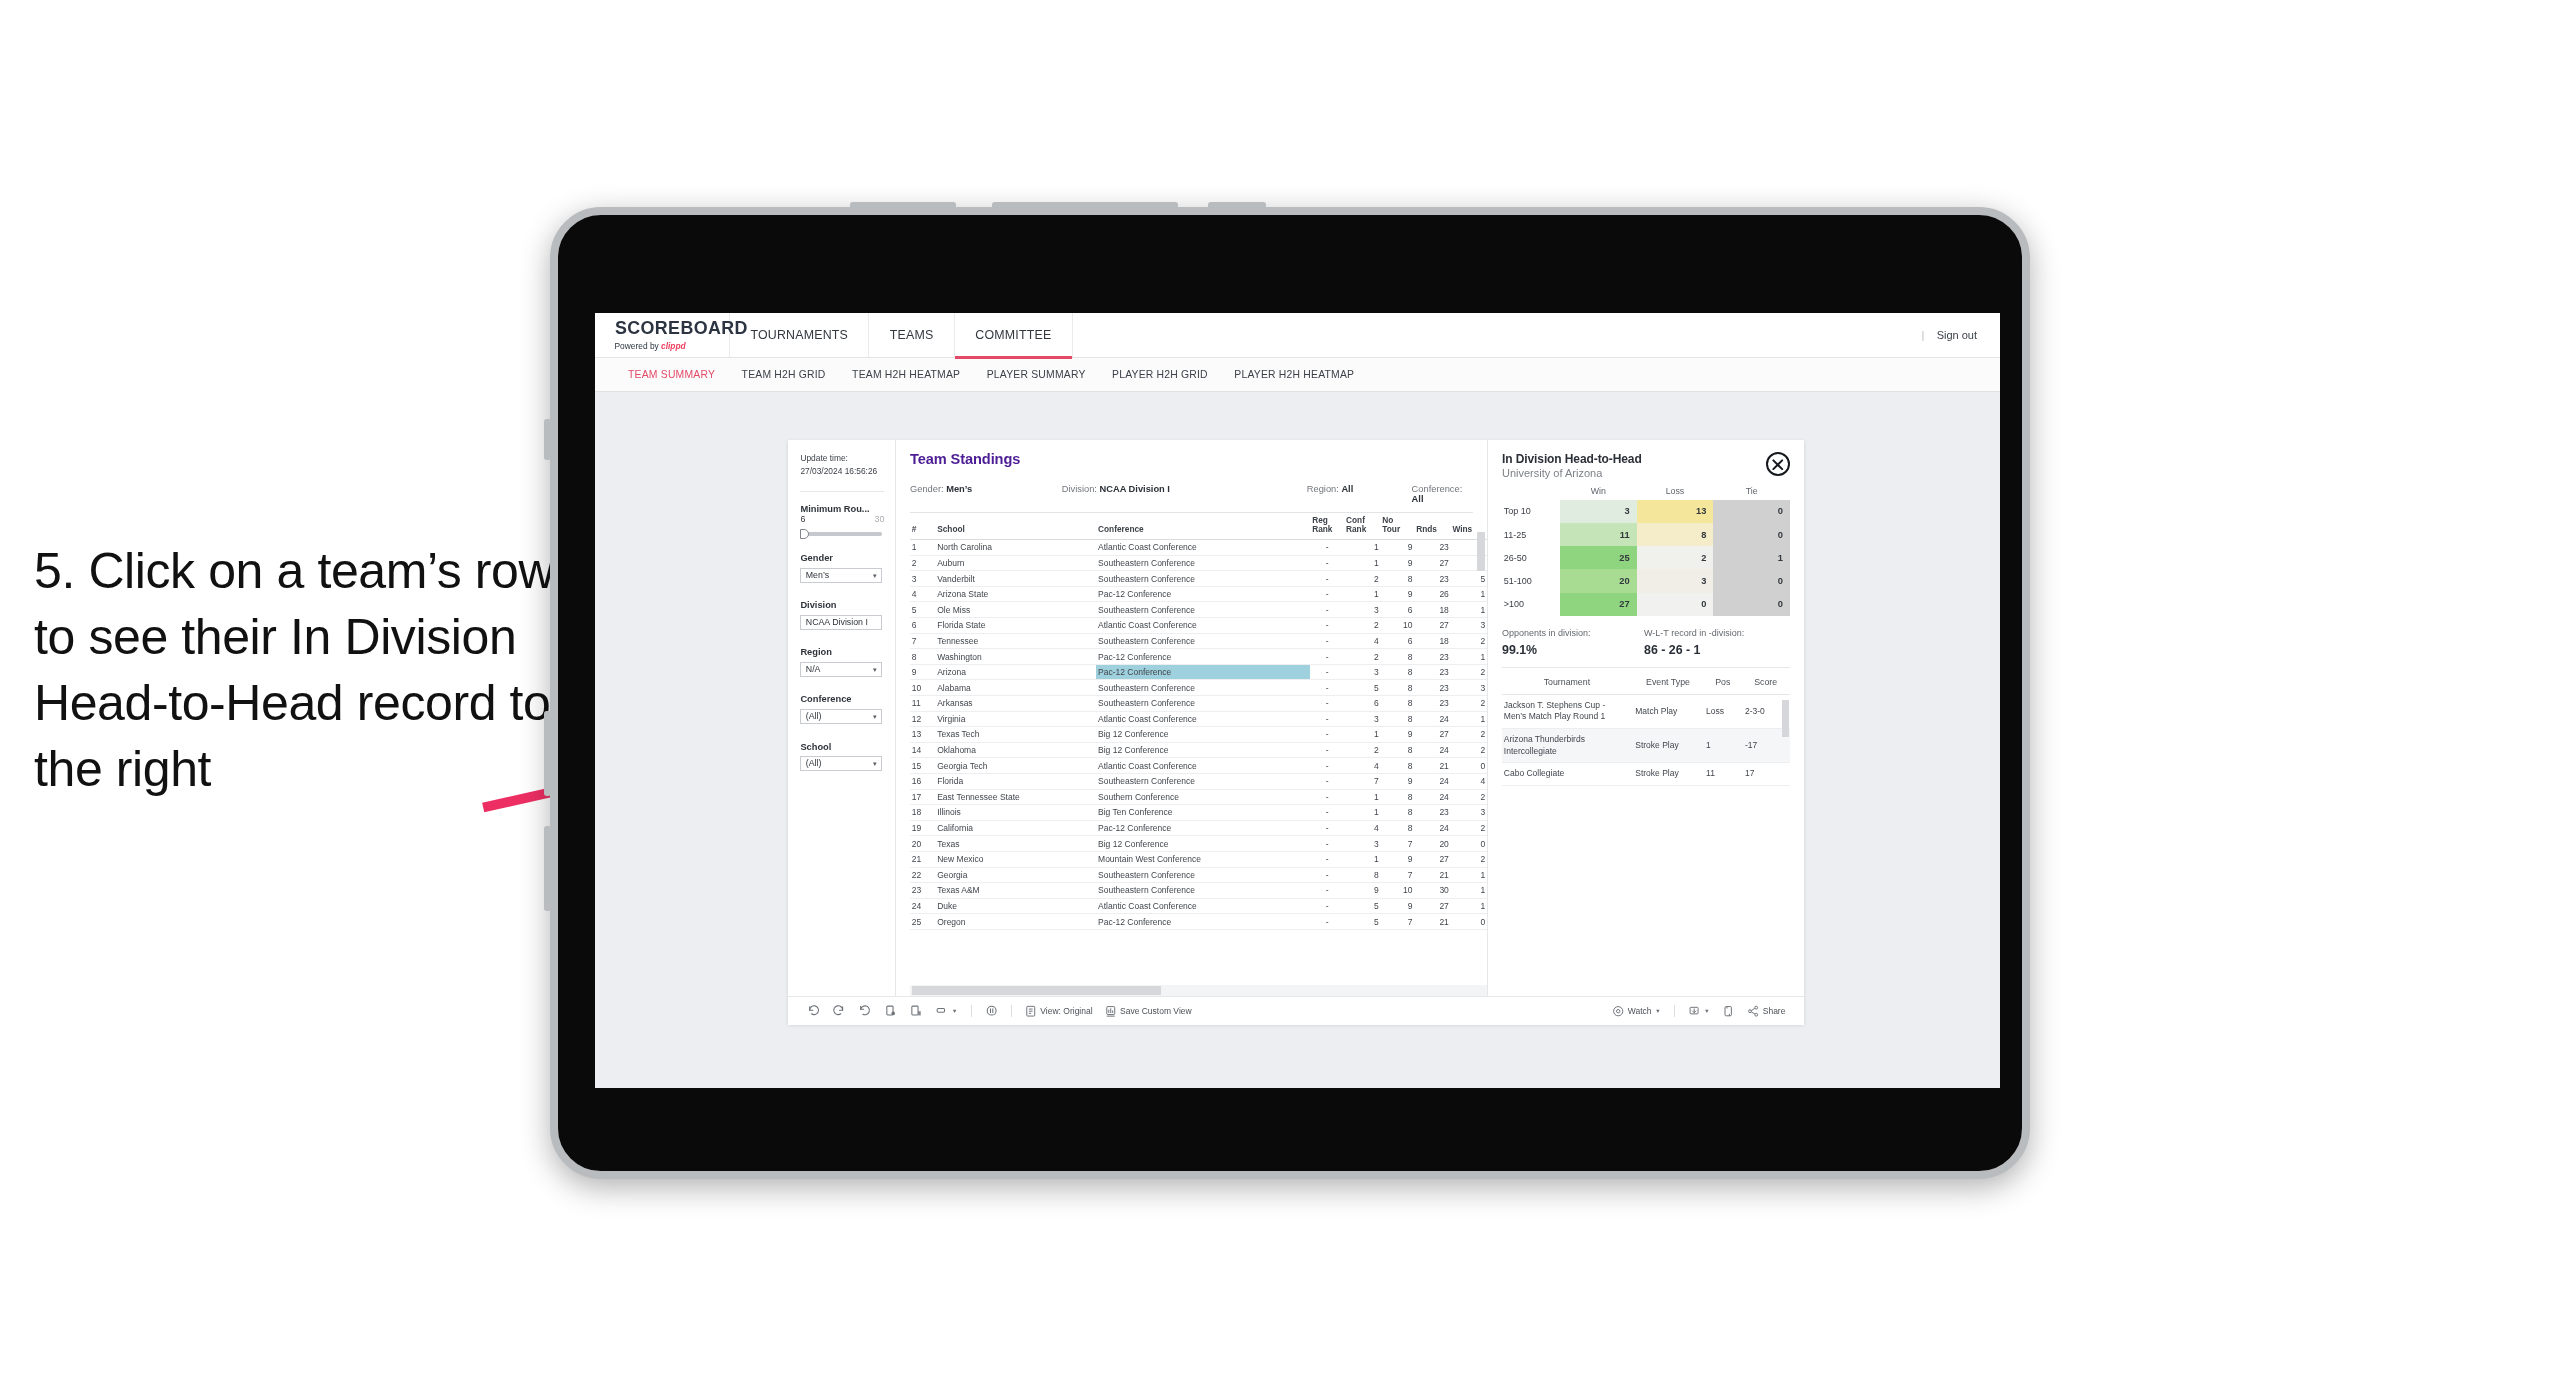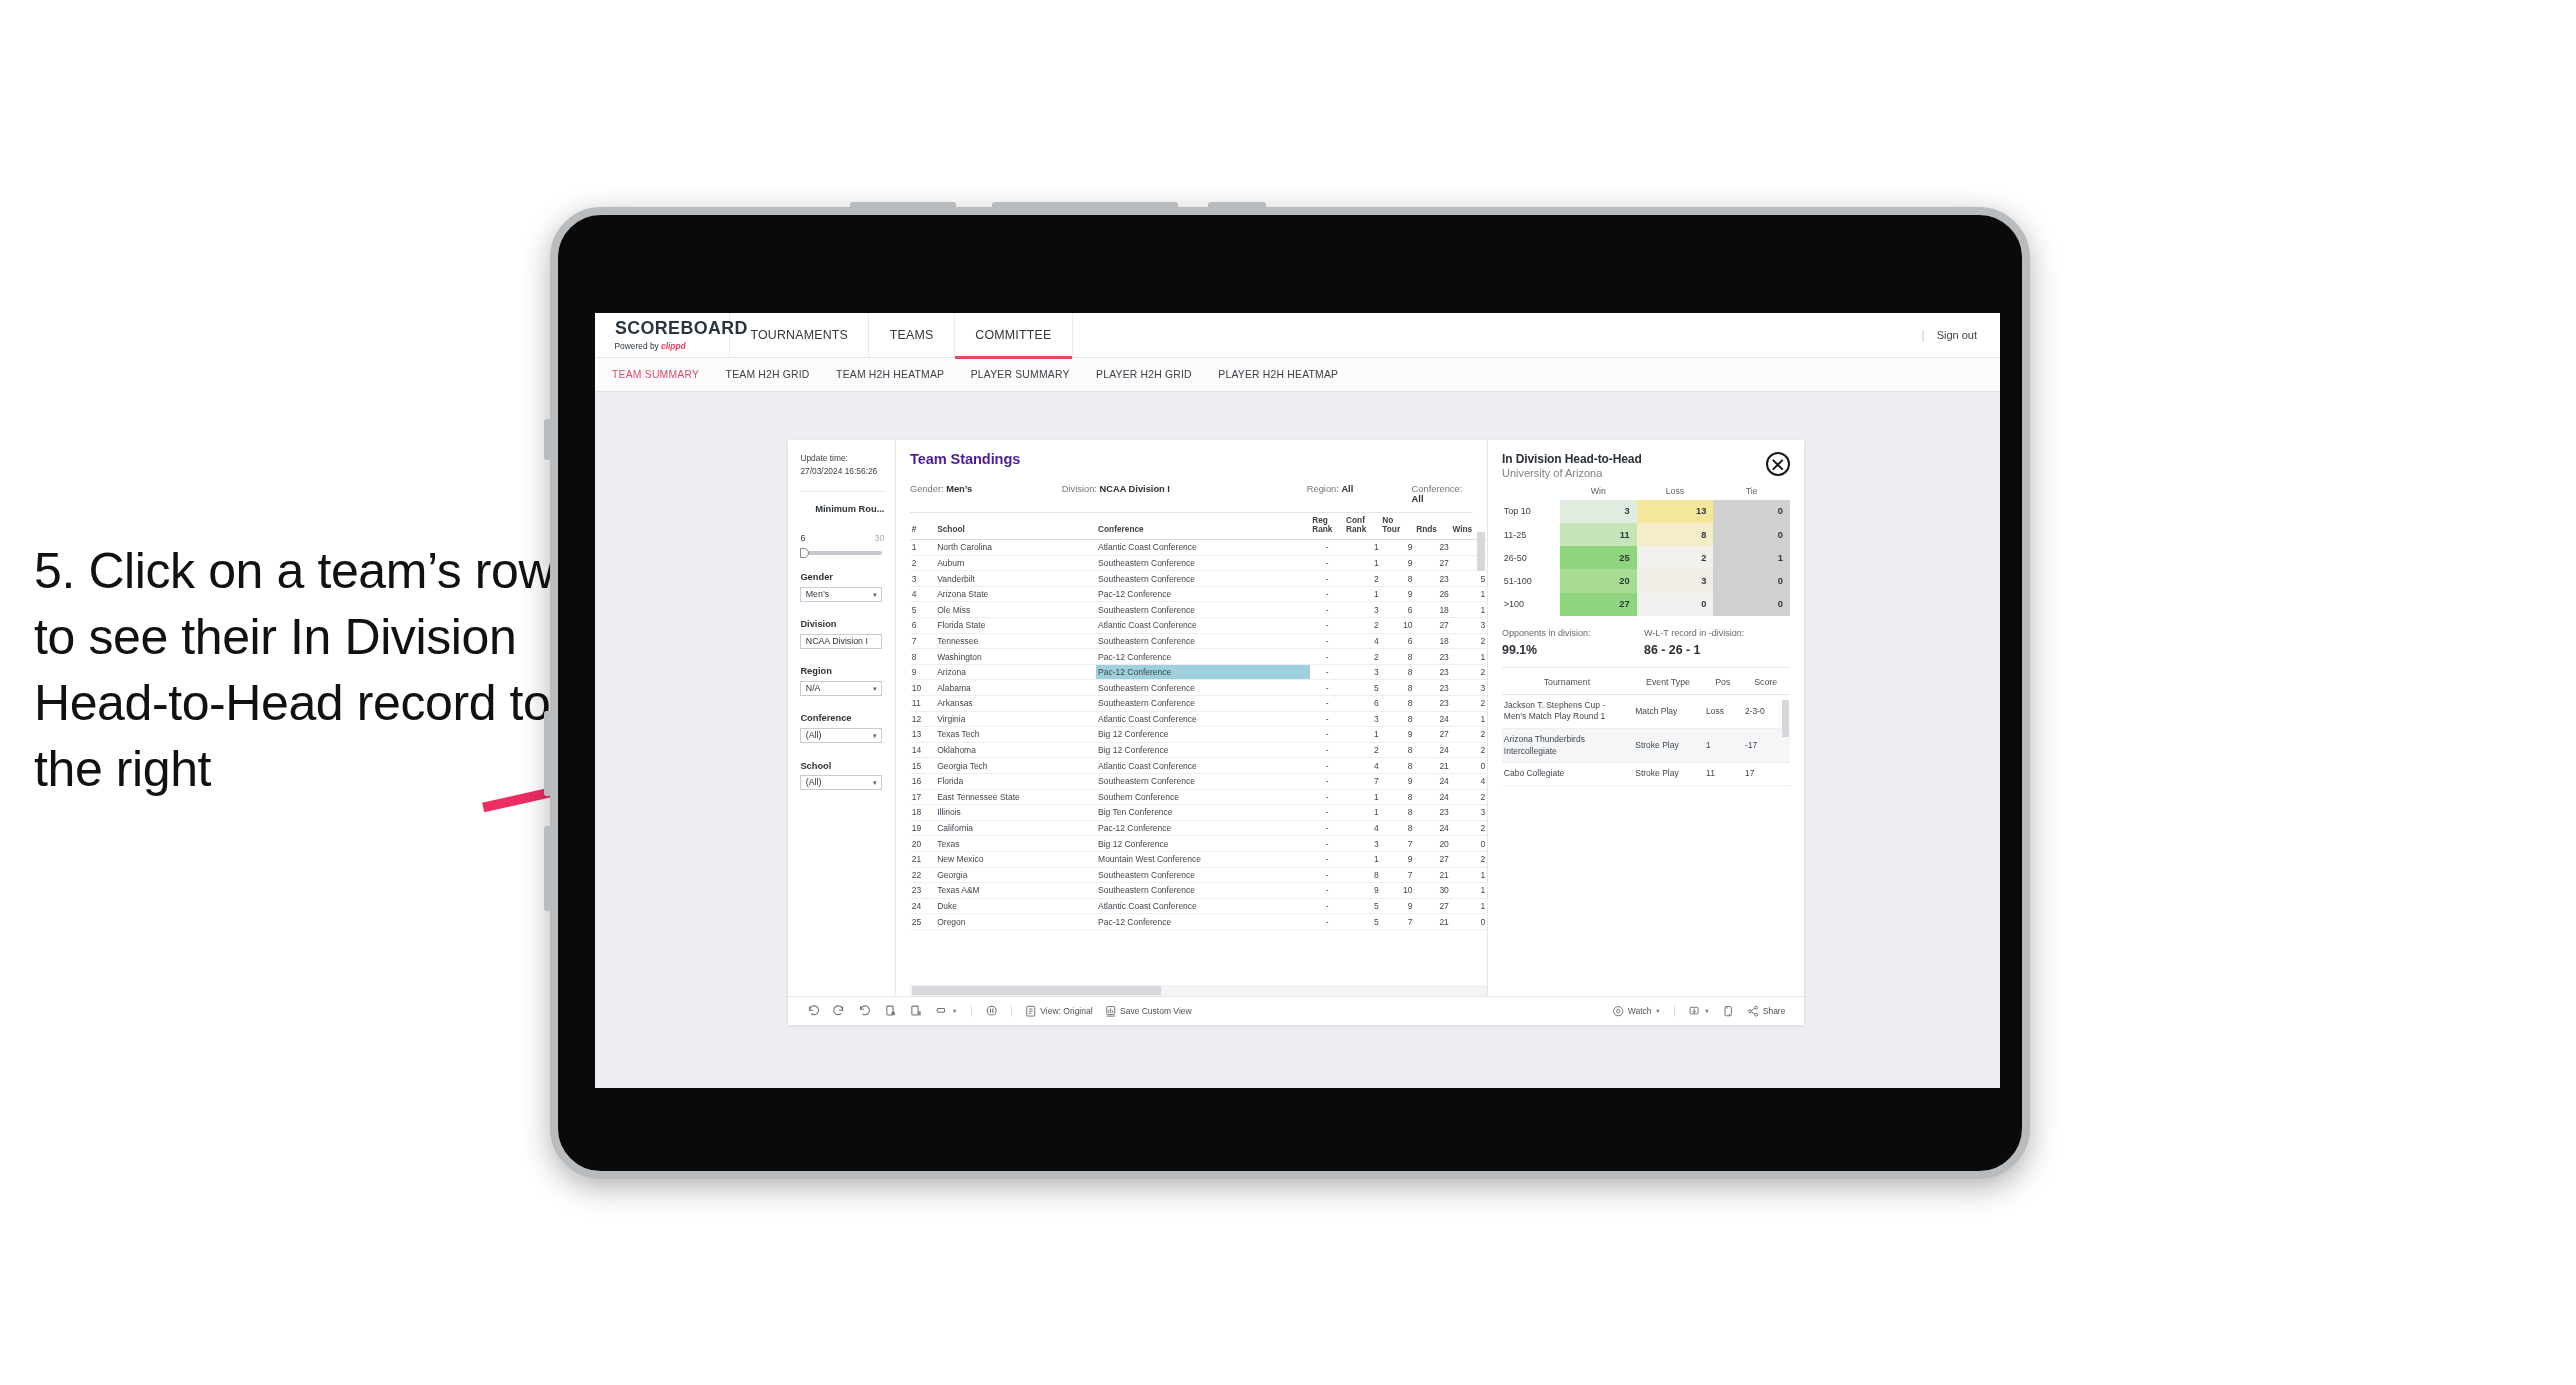--- a/index.html
+++ b/index.html
@@ -89,21 +89,21 @@
     font-size: 11px; color: #3a3f46;
   }
   #topbar-right .divider { color: #b9bdc3; }
   #topbar-right .signout { cursor: pointer; }
 
   
   #subtabs {
     height: 34px; background: #fbfbfc;
     display: flex; align-items: center;
     border-bottom: 0.9px solid #dfe1e4;
-    padding-left: 17px; gap: 26.5px;
+    padding-left: 33px; gap: 26.5px;
   }
   .subtab {
     font-size: 10.4px; color: #3c4148; letter-spacing: 0.2px;
     cursor: pointer; white-space: nowrap;
   }
   .subtab.active { color: #e24a67; }
 
   
   #dash {
     position: absolute; left: 193px; top: 127px;
@@ -117,21 +117,21 @@
   
   #filters {
     width: 108px; padding: 12.4px 10.6px 0 12.4px;
     border-right: 0.9px solid #e6e7e9;
     background: #ffffff;
   }
   .f-update { font-size: 8.4px; color: #3c4148; line-height: 1.45; }
   .f-rule { height: 0.9px; background: #e6e7e9; margin: 14px 0 12.4px 0; }
   .f-slider-title {
     font-size: 9.3px; font-weight: 700; color: #2e333a;
-    text-align: right; margin-bottom: 19px;
+    text-align: left; margin-bottom: 0;
   }
   .f-slider-nums { display: flex; justify-content: space-between; font-size: 8.8px; }
   .f-slider-nums .lo { color: #2e333a; }
   .f-slider-nums .hi { color: #a9adb3; }
   .f-track {
     position: relative; height: 3.5px; background: #c5c8cc;
     border-radius: 1.8px; margin-top: 8px; width: 82px;
   }
   .f-knob {
     position: absolute; left: -0.9px; top: -3.5px;

